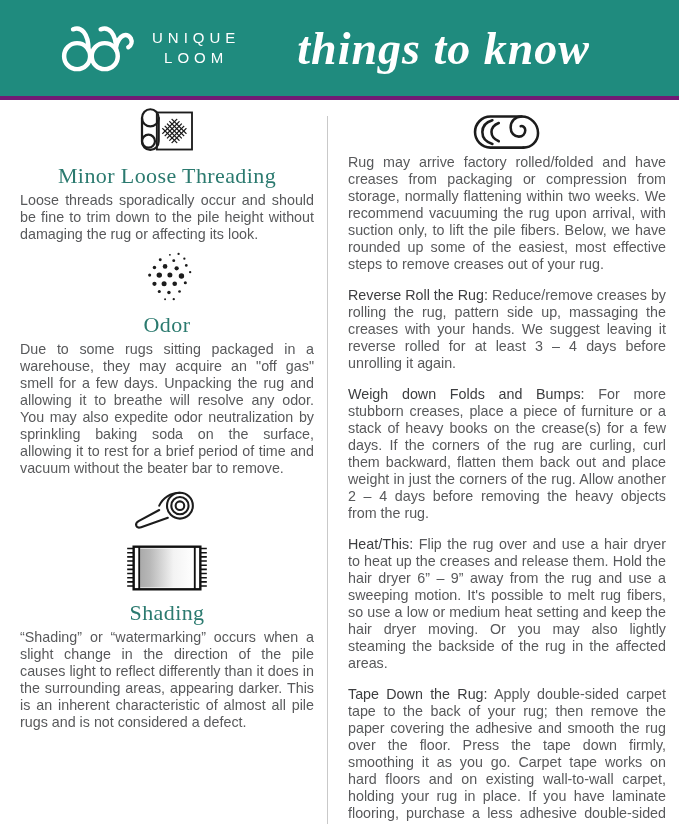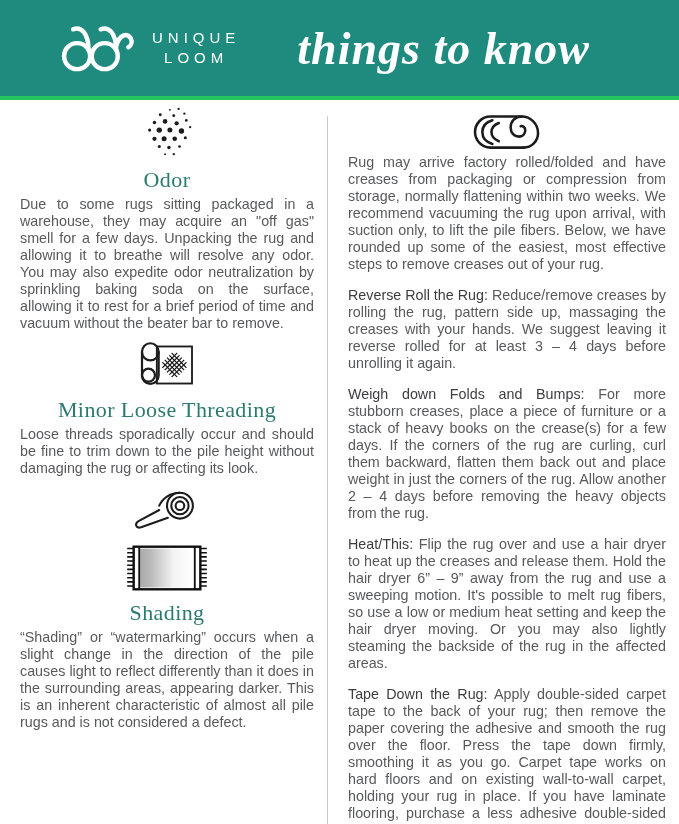--- a/index.html
+++ b/index.html
@@ -8,21 +8,21 @@
     width:679px;height:824px;
     margin:0 auto;
     background:#ffffff;
     overflow:hidden;
     font-family:"Liberation Sans", sans-serif;
   }
   
   .banner{
     height:100px;
     background:#1f8b7e;
-    border-bottom:4px solid #22c55e;
+    border-bottom:4px solid #701a75;
     display:flex;
     align-items:center;
     padding:0 24px 0 52px;
     box-sizing:border-box;
     color:#ffffff;
   }
   .brand{display:flex;align-items:center;gap:14px;flex:0 0 auto;}
   .brand-logo{width:86px;height:52px;display:block;}
   .brand-name{
     display:flex;flex-direction:column;align-items:center;
@@ -98,20 +98,42 @@
         <span>UNIQUE</span>
         <span>LOOM</span>
       </div>
     </div>
     <div class="banner-title">things to know</div>
   </header>
 
   <div class="content">
 
     <div class="col col-left">
+
+      <section class="section">
+        <div class="icon-wrap">
+          <svg width="62" height="50" viewBox="0 0 66 54" aria-hidden="true">
+            <defs>
+              <clipPath id="hatchClip">
+                  <polygon points="41,11 57,27 41,43 25,27"></polygon>
+                </clipPath>
+            </defs>
+            <rect x="22" y="7" width="38" height="40" fill="#ffffff" stroke="#1c1c1c" stroke-width="2"></rect>
+            <g clip-path="url(#hatchClip)" class="thin">
+              <path d="M14,10 L48,44 M19,10 L53,44 M24,10 L58,44 M29,10 L63,44 M34,10 L68,44"></path>
+              <path d="M34,44 L68,10 M29,44 L63,10 M24,44 L58,10 M19,44 L53,10 M14,44 L48,10"></path>
+            </g>
+            <path class="ln" d="M6,13 C6,7.5 10,3.5 15,3.5 C20,3.5 24,7.5 24,13 L24,38 C24,43.5 20,47.5 15,47.5 C10,47.5 6,43.5 6,38 Z" fill="#ffffff"></path>
+            <path class="ln" d="M6,13 A9,9 0 0 0 24,13"></path>
+            <circle class="ln" cx="13" cy="38" r="7" fill="#ffffff"></circle>
+          </svg>
+        </div>
+        <h2 class="sec-heading">Minor Loose Threading</h2>
+        <p class="sec-body">Loose threads sporadically occur and should be fine to trim down to the pile height without damaging the rug or affecting its look.</p>
+      </section>
 
       <section class="section">
         <div class="icon-wrap">
           <svg width="58" height="54" viewBox="0 0 60 56" aria-hidden="true">
             <g fill="#1c1c1c">
               <circle cx="33" cy="4" r="1"></circle>
                 <circle cx="42" cy="3" r="1.2"></circle>
               <circle cx="23" cy="9" r="1.5"></circle>
                 <circle cx="37" cy="10" r="1.5"></circle>
                 <circle cx="48" cy="8" r="1.2"></circle>
@@ -135,42 +157,20 @@
                 <circle cx="37" cy="50" r="1.2"></circle>
             </g>
           </svg>
         </div>
         <h2 class="sec-heading">Odor</h2>
         <p class="sec-body">Due to some rugs sitting packaged in a warehouse, they may acquire an "off gas" smell for a few days. Unpacking the rug and allowing it to breathe will resolve any odor. You may also expedite odor neutralization by sprinkling baking soda on the surface, allowing it to rest for a brief period of time and vacuum without the beater bar to remove.</p>
       </section>
 
       <section class="section">
         <div class="icon-wrap">
-          <svg width="62" height="50" viewBox="0 0 66 54" aria-hidden="true">
-            <defs>
-              <clipPath id="hatchClip">
-                  <polygon points="41,11 57,27 41,43 25,27"></polygon>
-                </clipPath>
-            </defs>
-            <rect x="22" y="7" width="38" height="40" fill="#ffffff" stroke="#1c1c1c" stroke-width="2"></rect>
-            <g clip-path="url(#hatchClip)" class="thin">
-              <path d="M14,10 L48,44 M19,10 L53,44 M24,10 L58,44 M29,10 L63,44 M34,10 L68,44"></path>
-              <path d="M34,44 L68,10 M29,44 L63,10 M24,44 L58,10 M19,44 L53,10 M14,44 L48,10"></path>
-            </g>
-            <path class="ln" d="M6,13 C6,7.5 10,3.5 15,3.5 C20,3.5 24,7.5 24,13 L24,38 C24,43.5 20,47.5 15,47.5 C10,47.5 6,43.5 6,38 Z" fill="#ffffff"></path>
-            <path class="ln" d="M6,13 A9,9 0 0 0 24,13"></path>
-            <circle class="ln" cx="13" cy="38" r="7" fill="#ffffff"></circle>
-          </svg>
-        </div>
-        <h2 class="sec-heading">Minor Loose Threading</h2>
-        <p class="sec-body">Loose threads sporadically occur and should be fine to trim down to the pile height without damaging the rug or affecting its look.</p>
-      </section>
-
-      <section class="section">
-        <div class="icon-wrap">
           <svg width="80" height="50" viewBox="0 0 86 58" aria-hidden="true">
             <path class="ln" d="M34,29 L10,42 C5,45 7,51 13,49 L44,38"></path>
             <path class="ln" d="M58,9 C47,9 38,15 34,24"></path>
             <circle class="ln" cx="58" cy="24" r="15"></circle>
             <circle class="ln" cx="58" cy="24" r="10"></circle>
             <circle class="ln" cx="58" cy="24" r="5"></circle>
           </svg>
         </div>
       </section>
 

